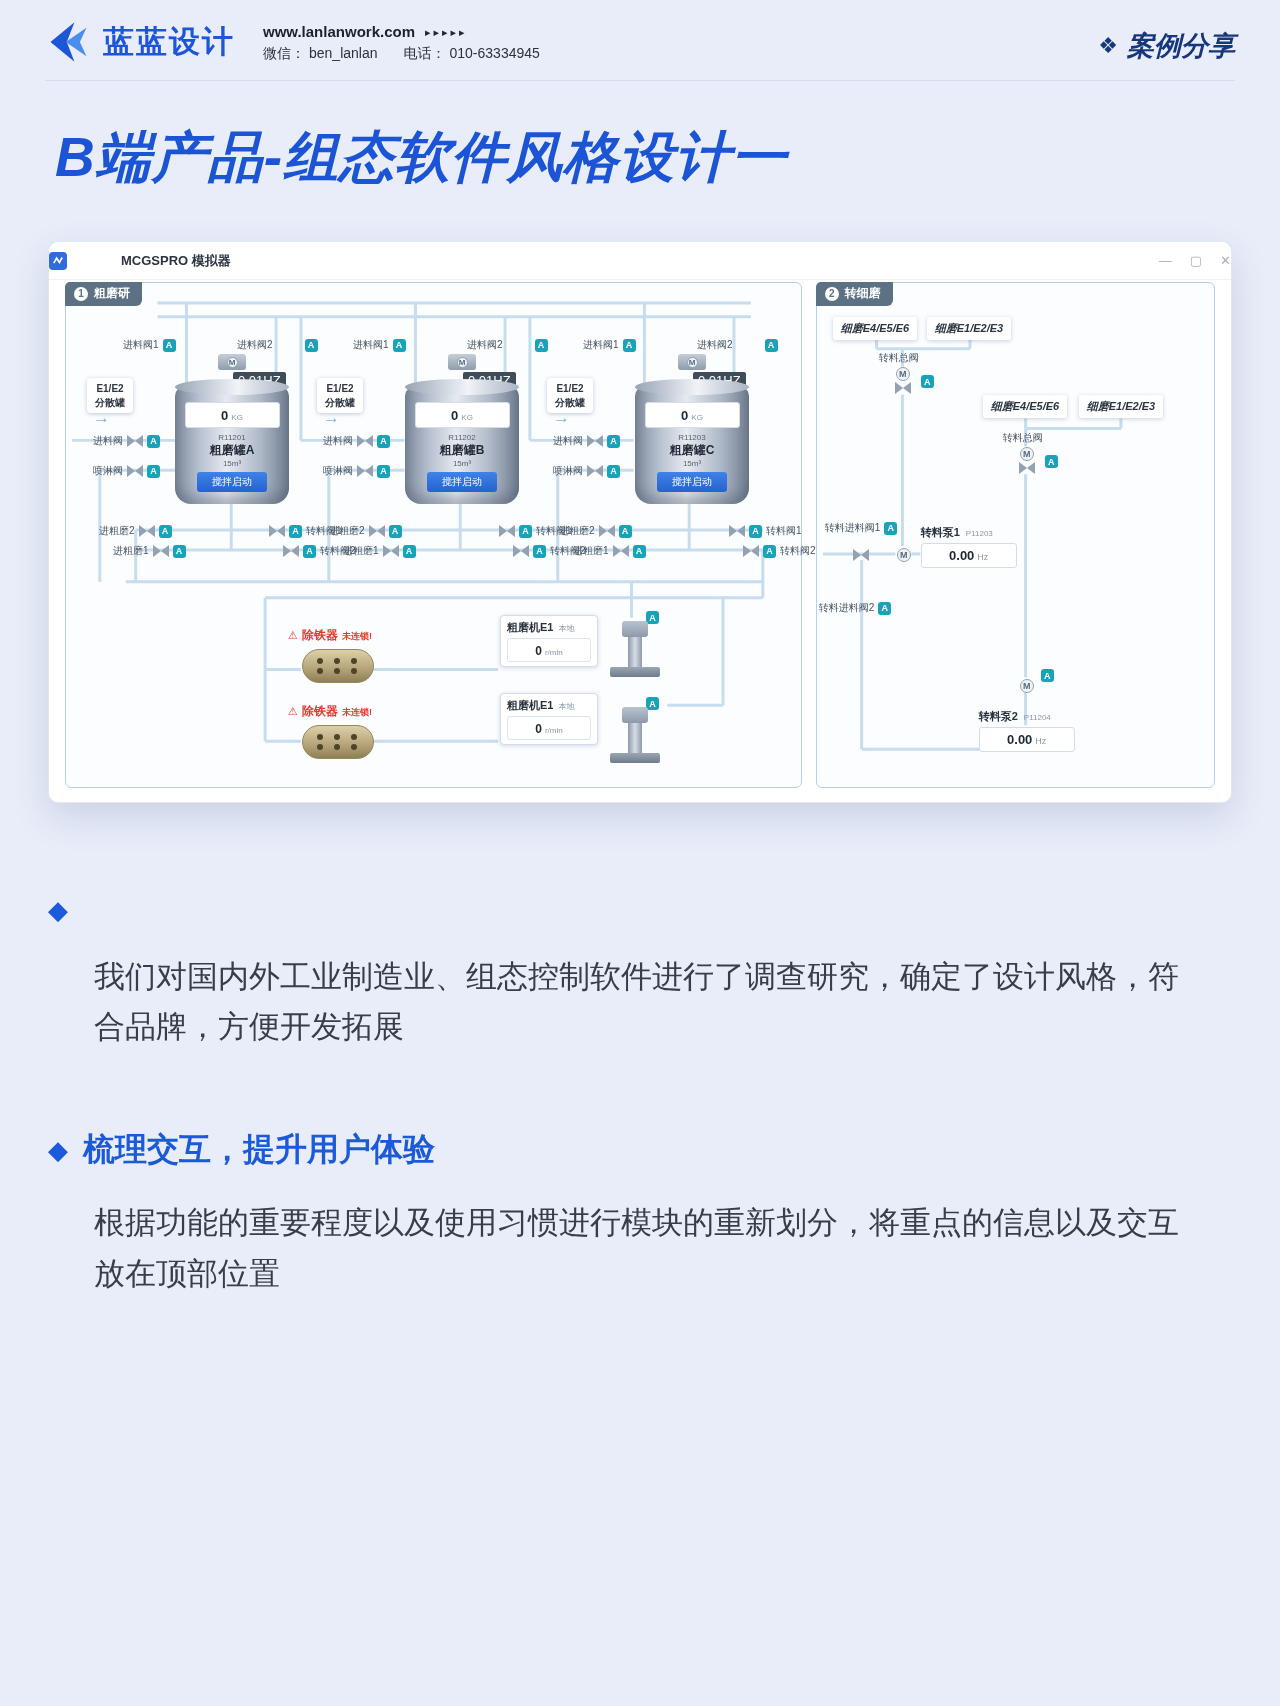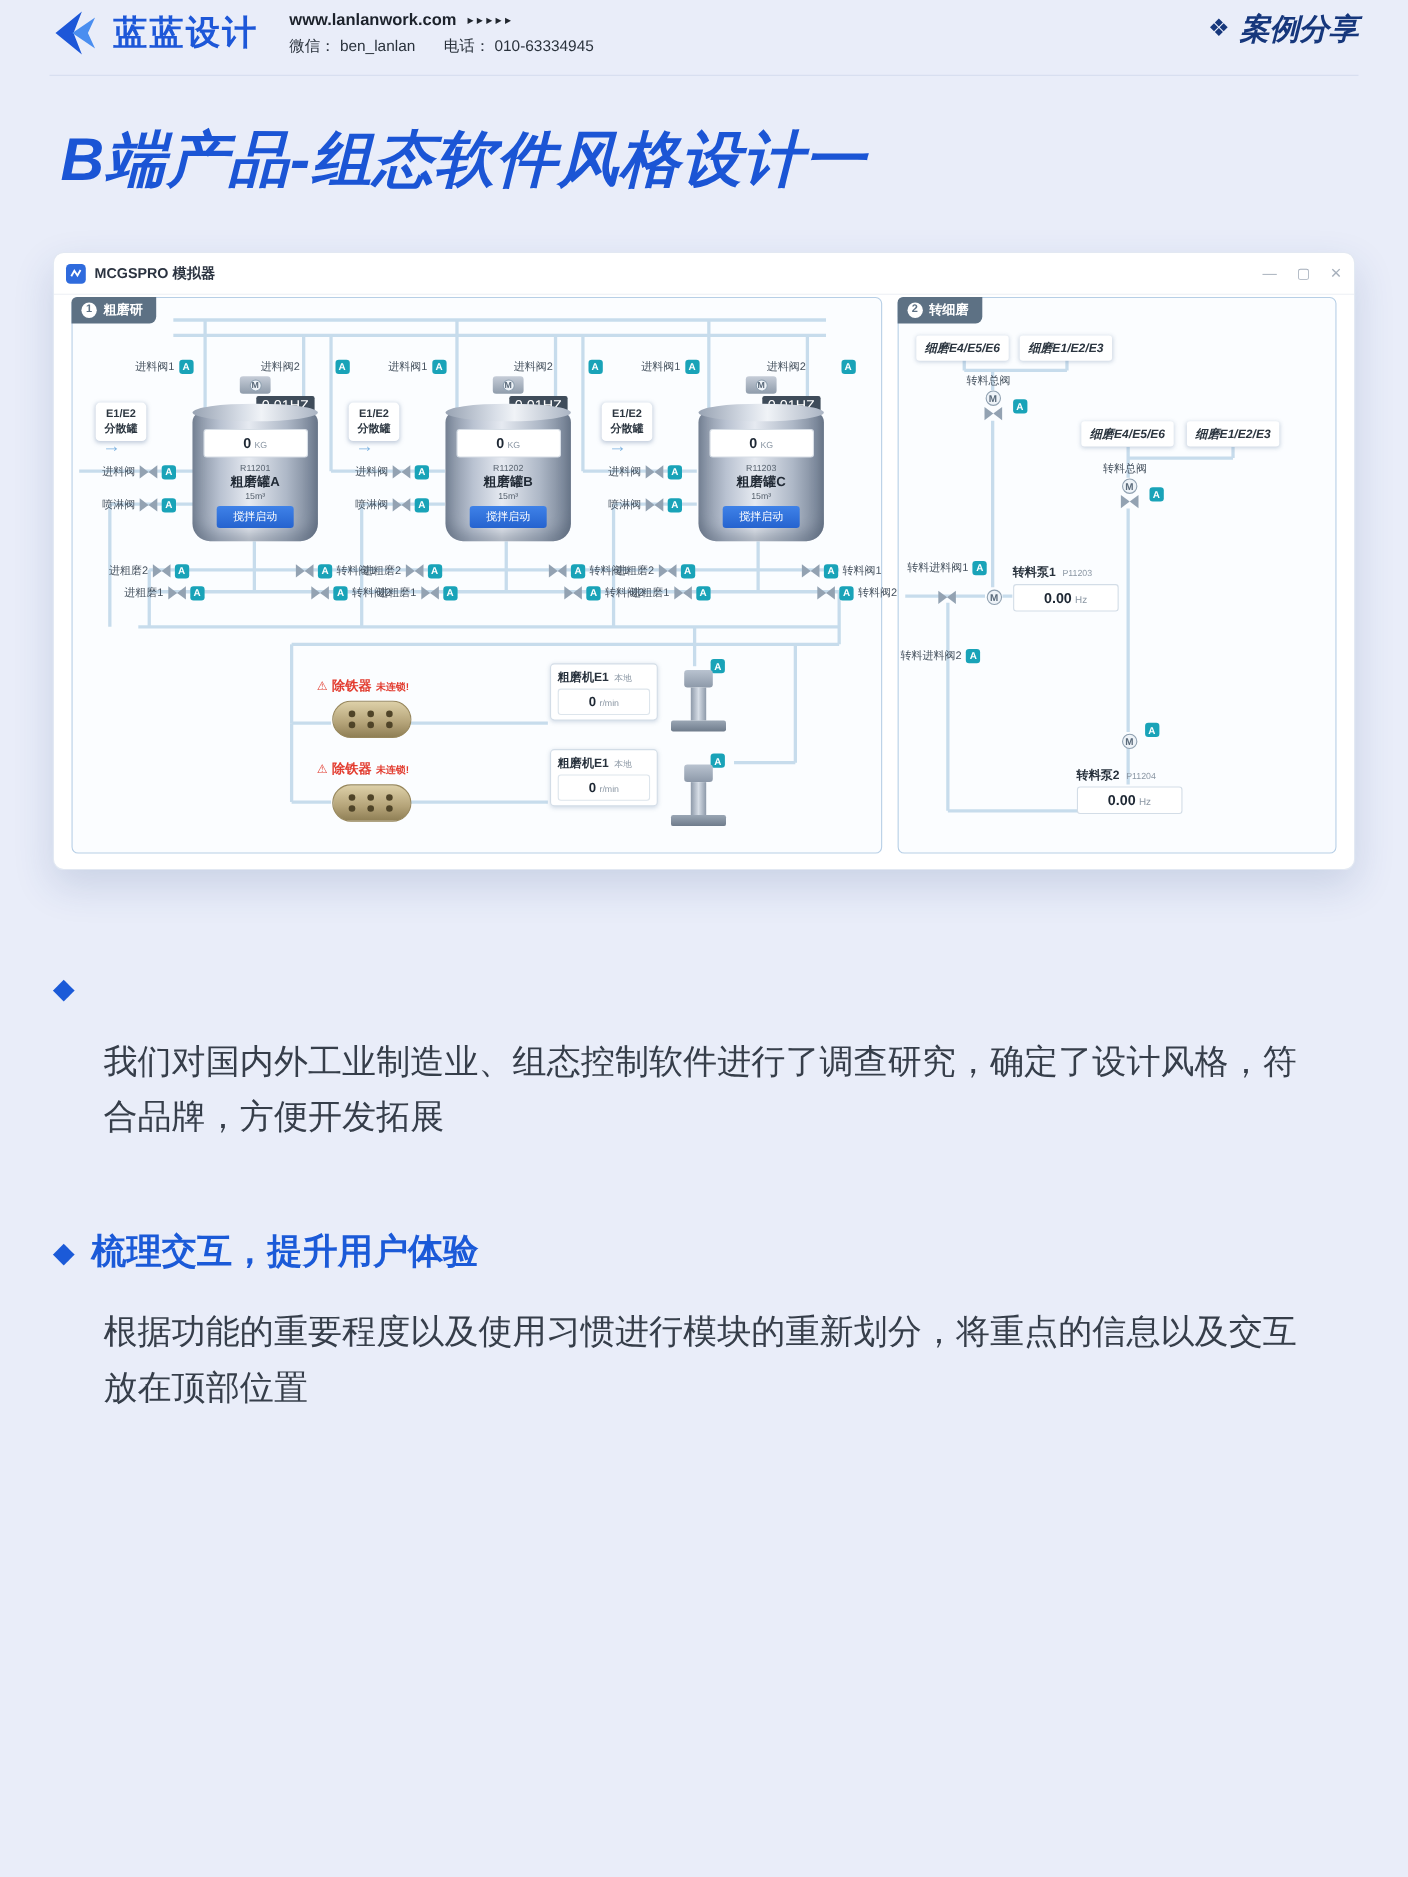--- a/index.html
+++ b/index.html
@@ -5,21 +5,21 @@
   * { box-sizing: border-box; margin: 0; padding: 0; }
   html,body { width:1280px; }
   body {
     font-family: "Liberation Sans", "DejaVu Sans", sans-serif;
     background:#e9edf9;
     color:#333;
   }
   .page { position:relative; width:1280px; height:1706px; overflow:hidden; }
 
   
-  .site-header { display:flex; align-items:flex-start; padding:8px 45px 16px 45px; }
+  .site-header { display:flex; align-items:flex-end; padding:20px 45px 16px 45px; }
   .logo { display:flex; align-items:center; gap:10px; margin-right:28px; }
   .logo-mark { width:48px; height:44px; display:inline-flex; }
   .logo-text { font-size:31px; font-weight:800; color:#1d57d8; letter-spacing:2px; }
   .contact { flex:1; line-height:1.5; }
   .site-line { font-size:15px; font-weight:700; color:#1c222b; display:flex; align-items:center; gap:10px; }
   .arrows { font-size:11px; letter-spacing:3px; color:#20262e; }
   .wechat-line { font-size:14px; color:#2a323c; display:flex; gap:4px; }
   .wechat-line .gap { width:18px; }
   .case-badge { display:flex; align-items:center; gap:9px; color:#16377c; font-style:italic; font-weight:800; font-size:27px; }
   .sparkle { font-size:22px; font-style:normal; }
@@ -32,21 +32,21 @@
     color:#1b55d5; letter-spacing:1px;
   }
 
   
   .app-window {
     width:1184px; margin:46px auto 0 auto; background:#fff;
     border:1px solid #e2e8f2; border-radius:10px;
     box-shadow:0 14px 36px rgba(40,70,130,.16);
     overflow:hidden;
   }
-  .titlebar { height:38px; display:flex; align-items:center; padding:0 11px; border-bottom:1px solid #eef1f6; }
+  .titlebar { height:38px; display:flex; align-items:center; padding:0 0; border-bottom:1px solid #eef1f6;gap:46px; }
   .app-icon { width:18px; height:18px; border-radius:4px; background:#2f6bdd; display:inline-flex; align-items:center; justify-content:center; margin-right:8px; }
   .app-title { font-size:13px; font-weight:700; color:#2b3340; }
   .win-controls { margin-left:auto; display:flex; gap:18px; color:#a7b0bc; font-size:13px; }
   .win-controls span { cursor:default; }
 
   .toolbar { display:flex; align-items:center; padding:10px 16px; }
   .grind-label { font-size:13px; font-weight:700; color:#2b3440; margin-right:8px; }
   .grind-input { width:170px; height:26px; border:1px solid #c9d4df; border-radius:3px; padding:0 8px; font-size:12px; color:#333; font-family:inherit; }
   .grind-input::placeholder { color:#aab4bf; }
   .done-text { margin-left:14px; font-size:13px; color:#333; display:flex; align-items:center; }

